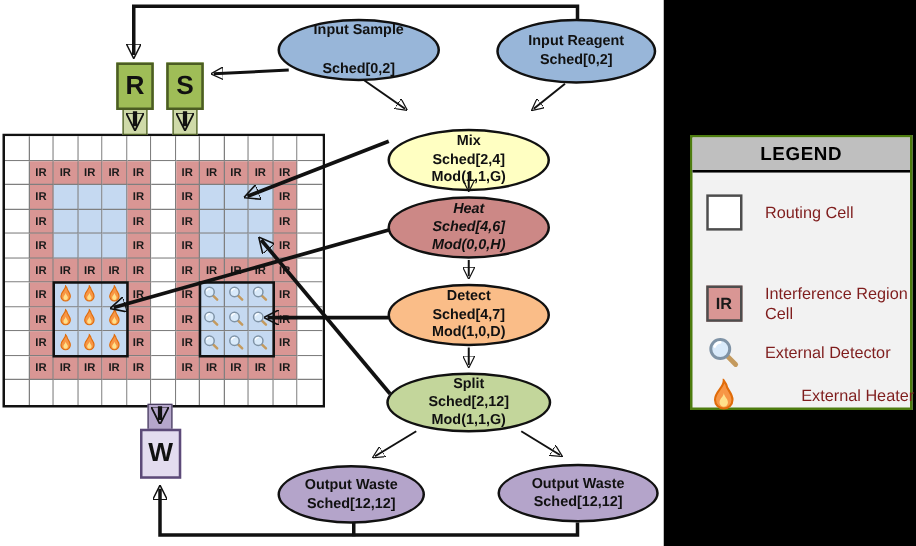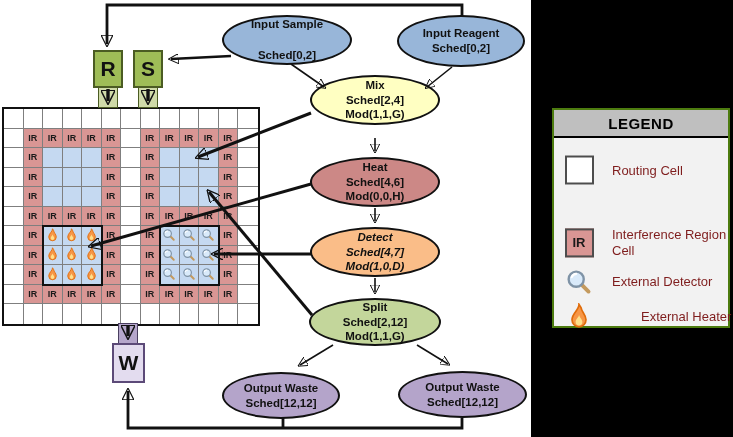--- a/index.html
+++ b/index.html
@@ -26,21 +26,21 @@
   .port-w{width:33px;height:40px;background:var(--port_w);border:2px solid var(--port_w_border);}
   .stem{position:absolute;box-sizing:border-box;z-index:2;}
   .stem-rs{background:var(--port_rs_stem);border:1px solid var(--port_rs_border);}
   .stem-w{background:var(--port_w_stem);border:1px solid #4a3f60;}
   
   .node{position:absolute;box-sizing:border-box;border:2px solid #111;border-radius:50%;
         display:flex;flex-direction:column;align-items:center;justify-content:center;
         text-align:center;font-weight:bold;font-size:11.5px;line-height:1.28;z-index:3;}
   .bg-input{background:var(--input_node);}
   .bg-mix{background:var(--mix_node);}
-  .bg-heat{background:var(--heat_node);}
+  .bg-heat{background:var(--heat_node);font-style:italic;}
   .bg-detect{background:var(--detect_node);}
   .bg-split{background:var(--split_node);}
   .bg-waste{background:var(--waste_node);}
   
   #lines{position:absolute;left:0;top:0;z-index:4;pointer-events:none;}
   #lines path{fill:none;stroke:#111;}
   
   #panel{position:absolute;left:531px;top:0;width:202px;height:437px;background:var(--panel);z-index:5;}
   #legend{position:absolute;left:21px;top:108px;width:178px;height:220px;box-sizing:border-box;
           border:2px solid #4d7c0f;background:var(--legend_body);}
@@ -322,31 +322,31 @@
   </div>
 
   <div class="node bg-input" style="left:222px;top:15px;width:130px;height:50px;justify-content:space-between;">
     <span>Input Sample</span>
     <span>Sched[0,2]</span>
   </div>
   <div class="node bg-input" style="left:397px;top:15px;width:128px;height:52px;">
     <span>Input Reagent</span>
     <span>Sched[0,2]</span>
   </div>
-  <div class="node bg-mix" style="left:310px;top:75px;width:130px;height:50px;">
+  <div class="node bg-mix" style="left:310px;top:103px;width:130px;height:50px;">
     <span>Mix</span>
     <span>Sched[2,4]</span>
     <span>Mod(1,1,G)</span>
   </div>
   <div class="node bg-heat" style="left:310px;top:157px;width:130px;height:50px;">
     <span>Heat</span>
     <span>Sched[4,6]</span>
     <span>Mod(0,0,H)</span>
   </div>
-  <div class="node bg-detect" style="left:310px;top:227px;width:130px;height:50px;font-style:italic;">
+  <div class="node bg-detect" style="left:310px;top:227px;width:130px;height:50px;">
     <span>Detect</span>
     <span>Sched[4,7]</span>
     <span>Mod(1,0,D)</span>
   </div>
   <div class="node bg-split" style="left:309px;top:298px;width:132px;height:48px;">
     <span>Split</span>
     <span>Sched[2,12]</span>
     <span>Mod(1,1,G)</span>
   </div>
   <div class="node bg-waste" style="left:222px;top:372px;width:118px;height:47px;">

